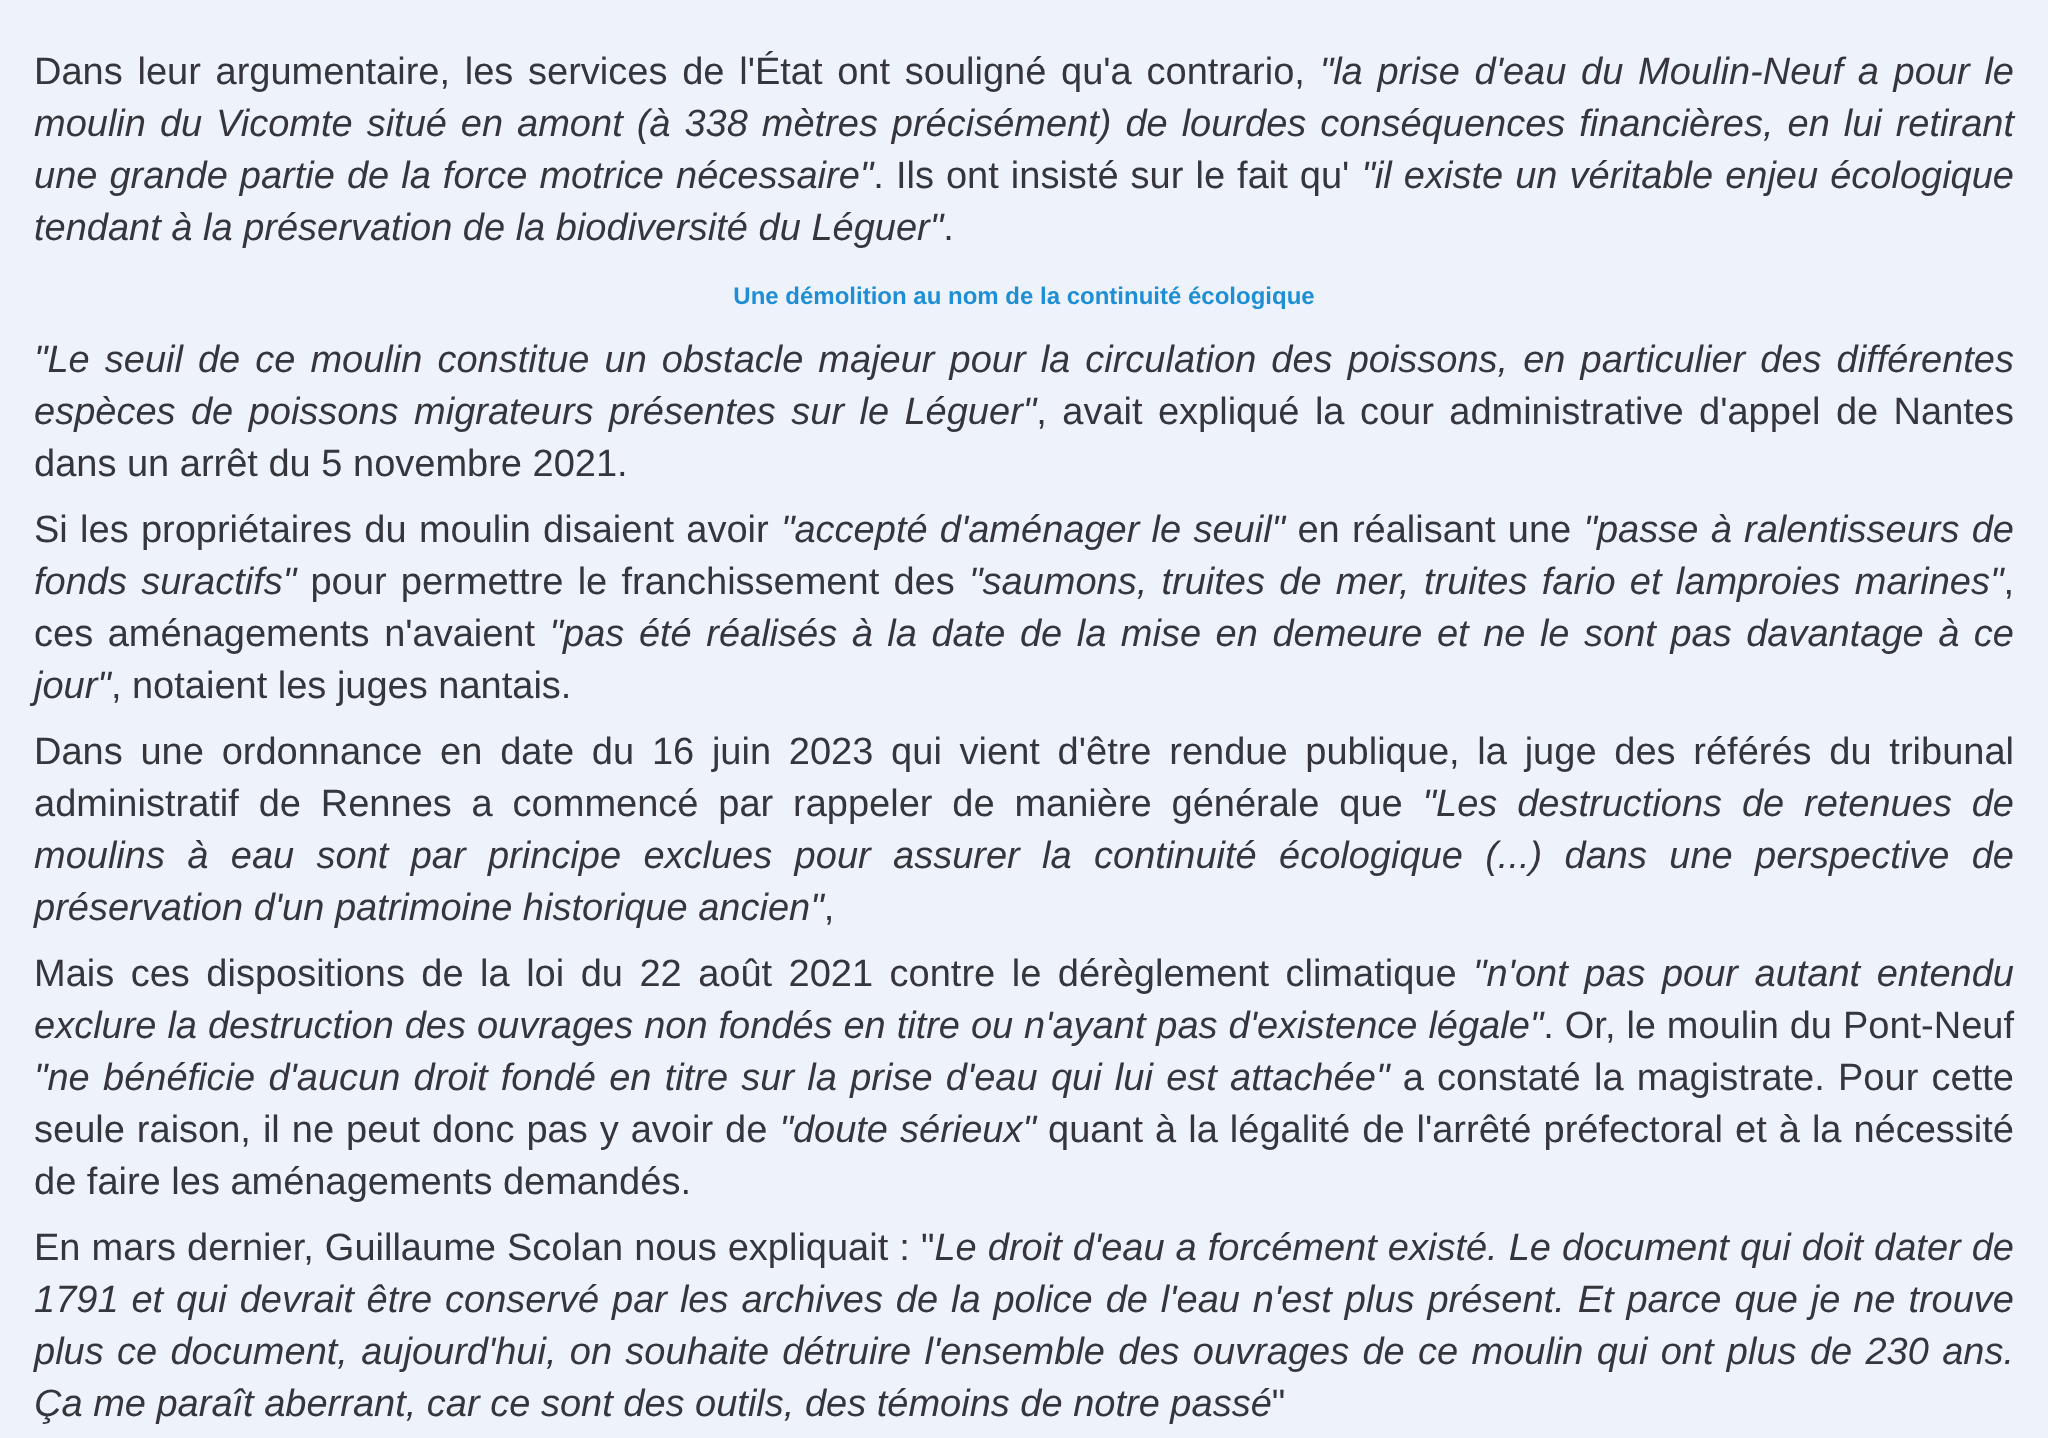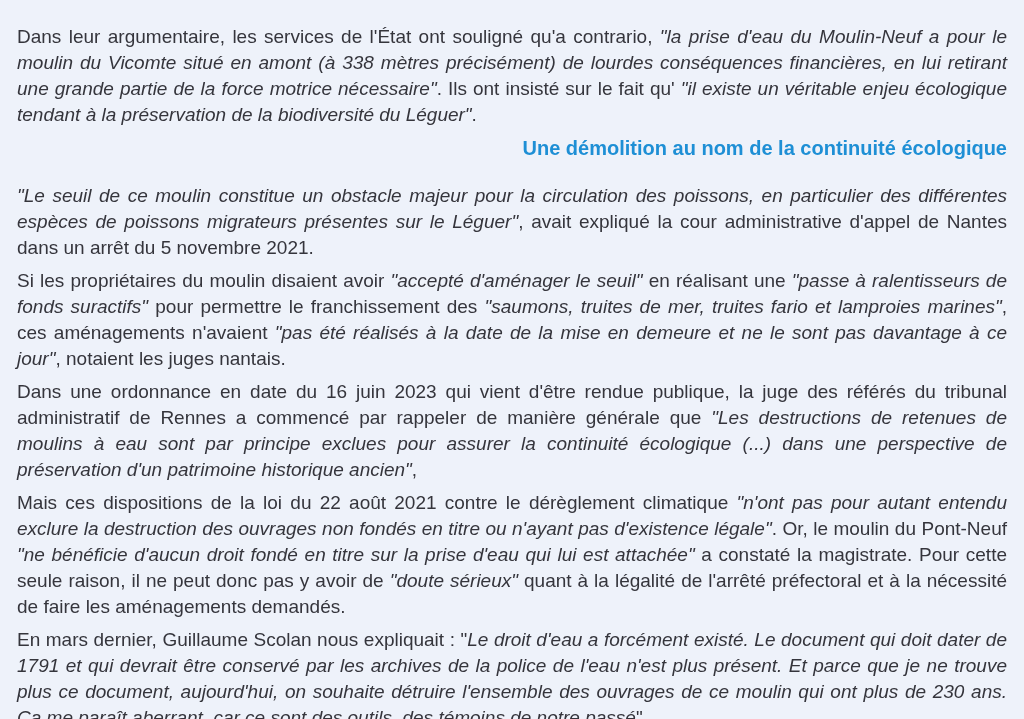--- a/index.html
+++ b/index.html
@@ -20,26 +20,26 @@
     line-height: 26px;
     color: var(--fg, #35353c);
     text-align: justify;
     hyphens: auto;
     -webkit-hyphens: auto;
   }
   p.para {
     margin: 0 0 7px 0;
   }
   h2.heading {
-    font-size: 20px;
+    font-size: 12px;
     line-height: 26px;
     font-weight: bold;
     color: var(--accent, #1e8fd5);
-    margin: 2px 0 22px 0;
-    text-align: right;
+    margin: 2px 0 7px 0;
+    text-align: center;
     hyphens: none;
   }
   span.quote {
     font-style: italic;
   }
   span.plain {
     font-style: normal;
   }
 </style>
 </head>

